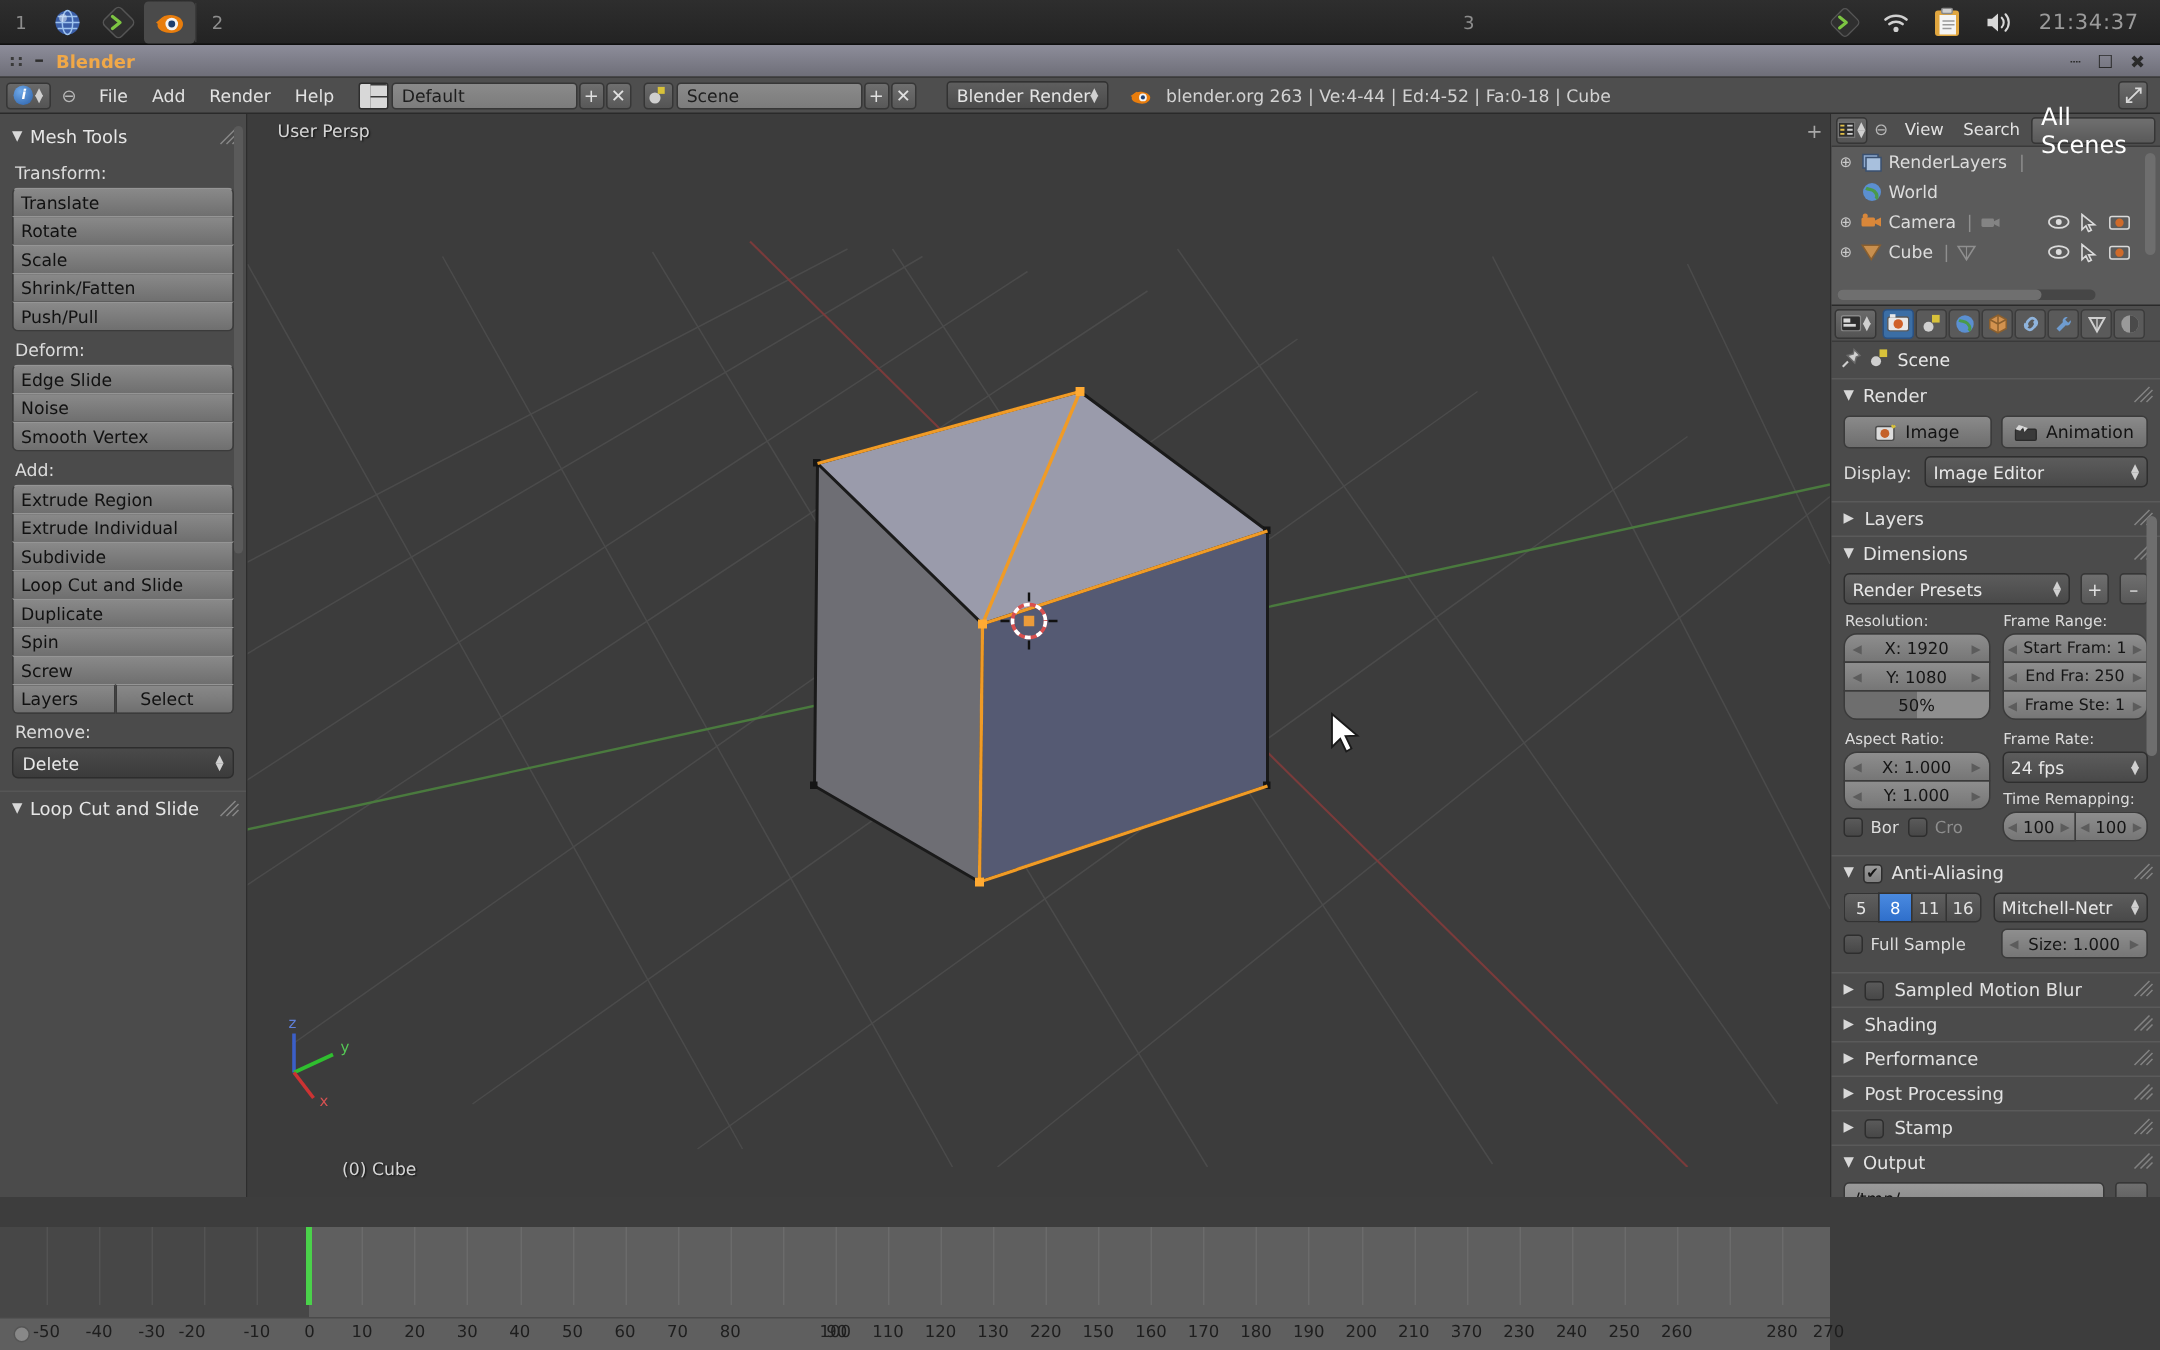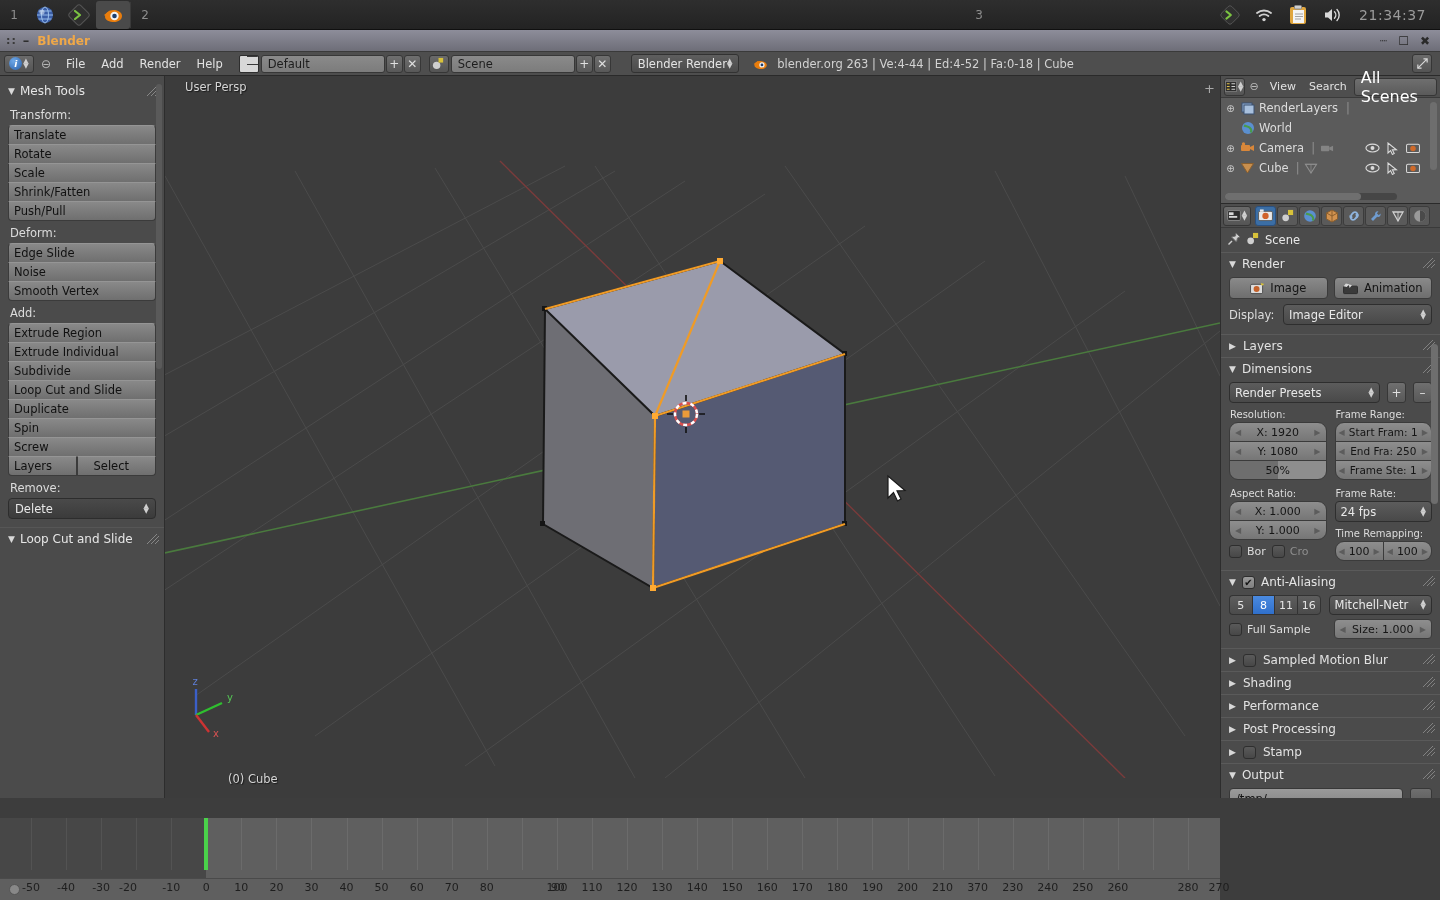--- a/index.html
+++ b/index.html
@@ -992,21 +992,21 @@
         <span class="tl-tick" style="left: 346.545px;">40</span>
         <span class="tl-tick" style="left: 381.606px;">50</span>
         <span class="tl-tick" style="left: 416.667px;">60</span>
         <span class="tl-tick" style="left: 451.727px;">70</span>
         <span class="tl-tick" style="left: 486.788px;">80</span>
         <span class="tl-tick" style="left: 521.848px; margin-left: 36px;">90</span>
         <span class="tl-tick" style="left: 556.909px;">100</span>
         <span class="tl-tick" style="left: 591.97px;">110</span>
         <span class="tl-tick" style="left: 627.03px;">120</span>
         <span class="tl-tick" style="left: 662.091px;">130</span>
-        <span class="tl-tick" style="left: 697.152px;">140</span>
+        <span class="tl-tick" style="left: 697.152px;">220</span>
         <span class="tl-tick" style="left: 732.212px;">150</span>
         <span class="tl-tick" style="left: 767.273px;">160</span>
         <span class="tl-tick" style="left: 802.333px;">170</span>
         <span class="tl-tick" style="left: 837.394px;">180</span>
         <span class="tl-tick" style="left: 872.455px;">190</span>
         <span class="tl-tick" style="left: 907.515px;">200</span>
         <span class="tl-tick" style="left: 942.576px;">210</span>
         <span class="tl-tick" style="left: 977.636px;">370</span>
         <span class="tl-tick" style="left: 1012.7px;">230</span>
         <span class="tl-tick" style="left: 1047.76px;">240</span>

